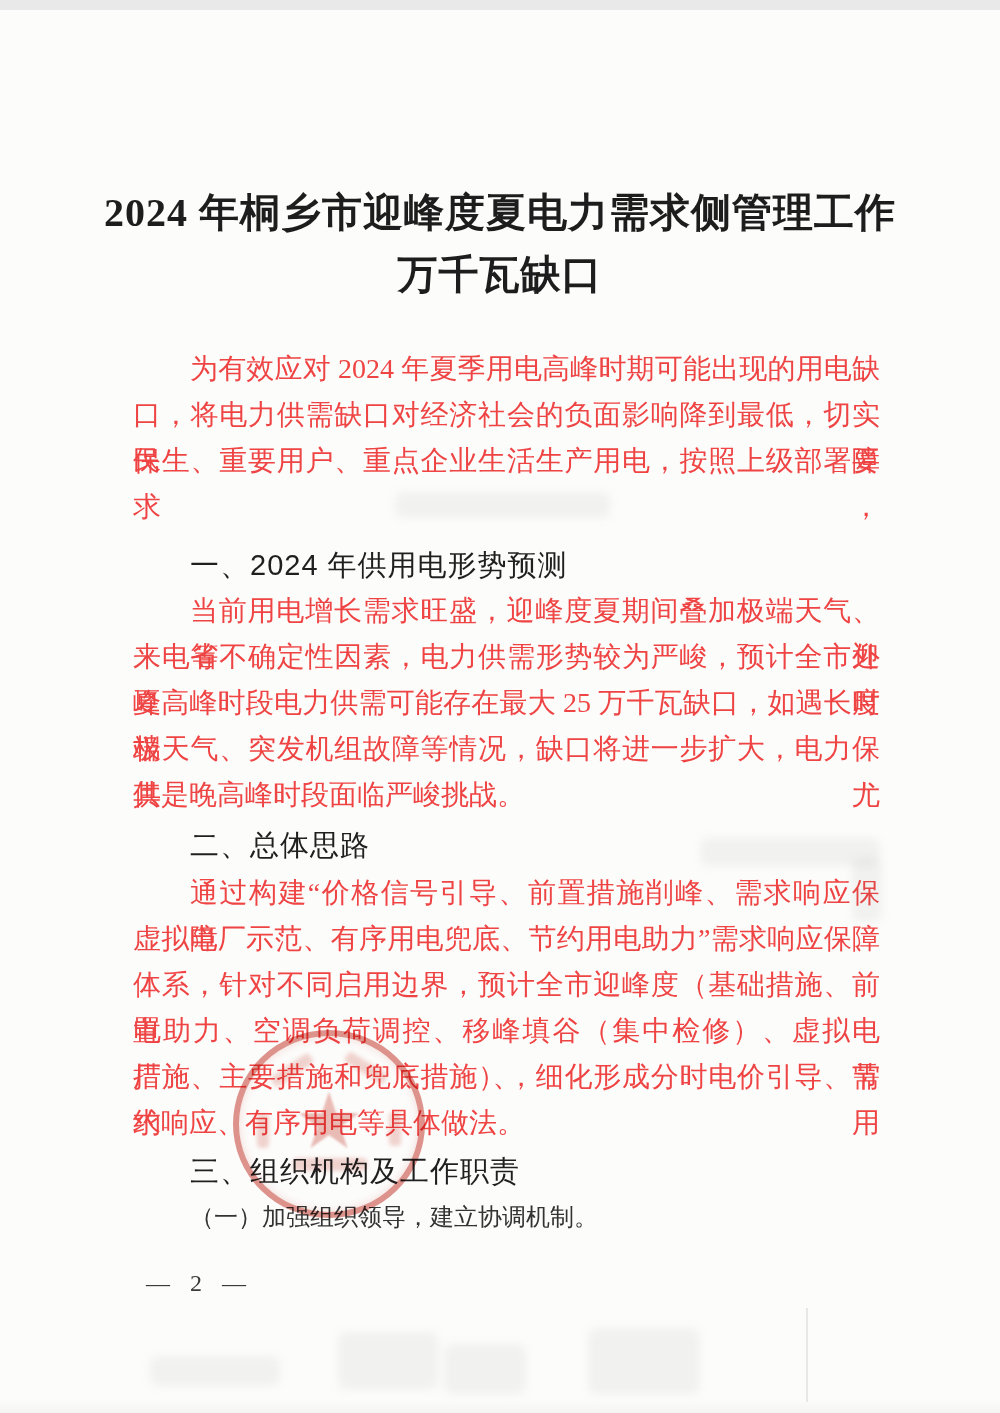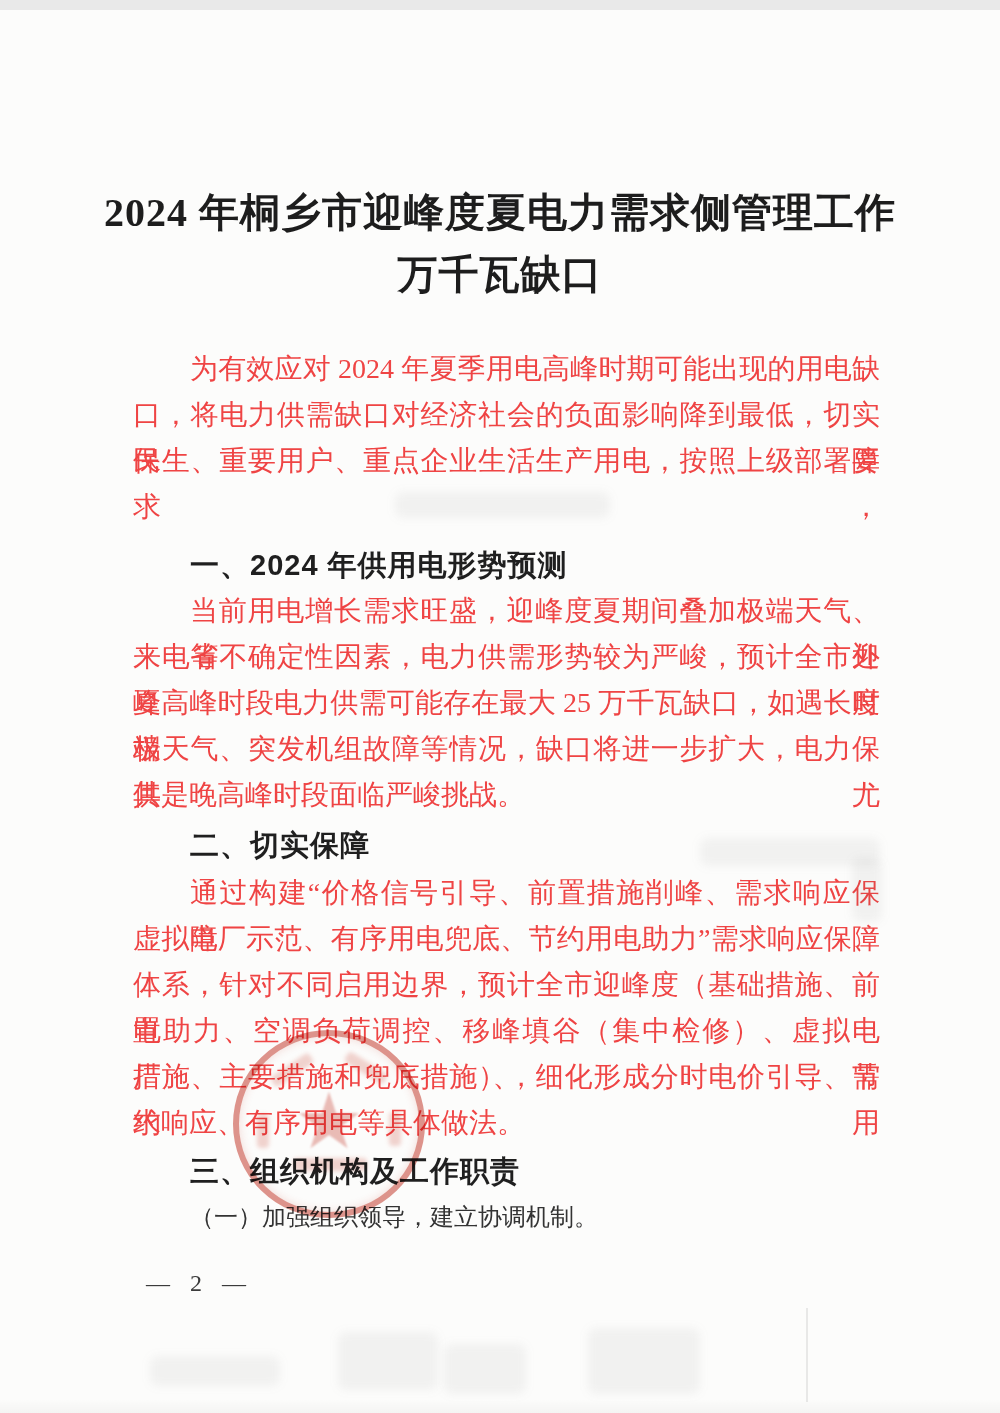--- a/index.html
+++ b/index.html
@@ -27,21 +27,21 @@
     height:46px;line-height:46px;
     font-size:28px;
     text-align:justify;
     text-align-last:justify;
     color:#ef4444;
   }
   .line.indent{padding-left:57px;}
   .line.last{text-align-last:left;}
   .kind-heading .hline{
     height:46px;line-height:46px;
-    font-size:29px;font-weight:bold;
+    font-size:29px;font-weight:normal;
     font-family:"Liberation Sans","DejaVu Sans",sans-serif;
     padding-left:57px;
     color:#1f1f1f;
     letter-spacing:1px;
   }
   .kind-kaiti .kline{
     height:46px;line-height:46px;
     font-size:24px;
     padding-left:57px;
     color:#333;
@@ -138,21 +138,21 @@
         <div class="hline">一、2024 年供用电形势预测</div>
       </div>
       <div class="block blk-p2 kind-body">
         <div class="line indent">当前用电增长需求旺盛，迎峰度夏期间叠加极端天气、省外</div>
         <div class="line">来电等不确定性因素，电力供需形势较为严峻，预计全市迎峰度</div>
         <div class="line">夏高峰时段电力供需可能存在最大 25 万千瓦缺口，如遇长时极</div>
         <div class="line">端天气、突发机组故障等情况，缺口将进一步扩大，电力保供尤</div>
         <div class="line last">其是晚高峰时段面临严峻挑战。</div>
       </div>
       <div class="block blk-h2 kind-heading">
-        <div class="hline">二、切实保障</div>
+        <div class="hline">二、总体思路</div>
       </div>
       <div class="block blk-p3 kind-body">
         <div class="line indent">通过构建“价格信号引导、前置措施削峰、需求响应保障、</div>
         <div class="line">虚拟电厂示范、有序用电兜底、节约用电助力”需求响应保障</div>
         <div class="line">体系，针对不同启用边界，预计全市迎峰度（基础措施、前置</div>
         <div class="line">电助力、空调负荷调控、移峰填谷（集中检修）、虚拟电厂、需</div>
         <div class="line">措施、主要措施和兜底措施），细化形成分时电价引导、节约用</div>
         <div class="line last">求响应、有序用电等具体做法。</div>
       </div>
       <div class="block blk-h3 kind-heading">

